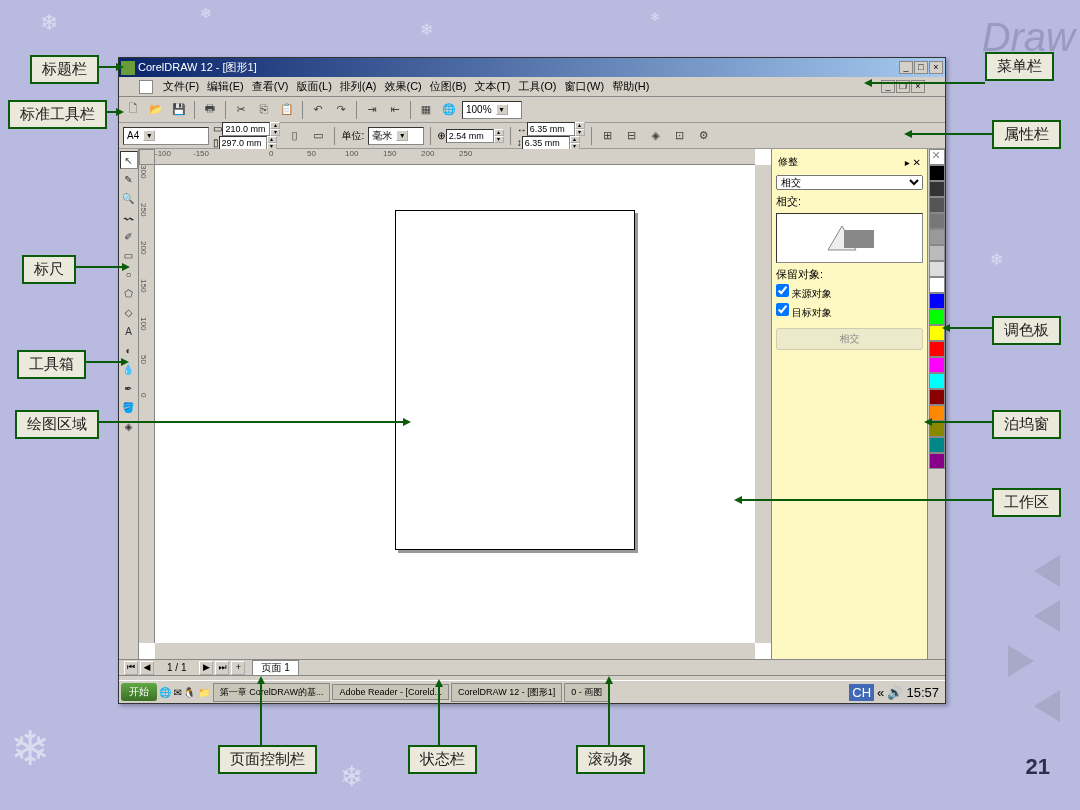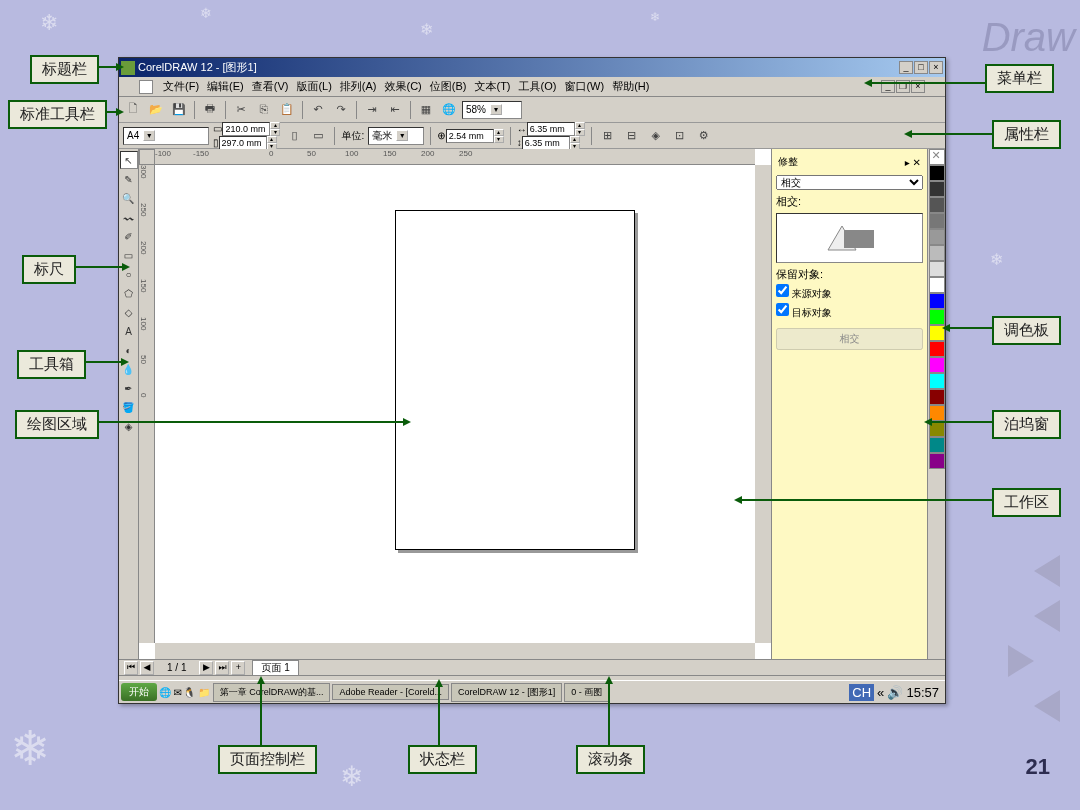--- a/index.html
+++ b/index.html
@@ -79,21 +79,21 @@
 <div class="snowflake" style="left:650px;top:10px;font-size:12px">❄</div>
 <div class="snowflake" style="left:30px;top:350px;font-size:20px">❄</div>
 <div class="snowflake" style="left:10px;top:720px;font-size:48px">❄</div>
 <div class="snowflake" style="left:340px;top:760px;font-size:28px">❄</div>
 <div class="snowflake" style="left:990px;top:250px;font-size:16px">❄</div>
 
 <div class="callout" style="left:30px;top:55px">标题栏</div>
 <div class="arrow-line" style="left:86px;top:66px;width:32px"></div>
 <div class="arrow-head arrow-r" style="left:116px;top:63px"></div>
 
-<div class="callout" style="left:985px;top:64px">菜单栏</div>
+<div class="callout" style="left:985px;top:52px">菜单栏</div>
 <div class="arrow-line" style="left:870px;top:82px;width:115px"></div>
 <div class="arrow-head arrow-l" style="left:864px;top:79px"></div>
 
 <div class="callout" style="left:8px;top:100px">标准工具栏</div>
 <div class="arrow-line" style="left:104px;top:111px;width:14px"></div>
 <div class="arrow-head arrow-r" style="left:116px;top:108px"></div>
 
 <div class="callout" style="left:992px;top:120px">属性栏</div>
 <div class="arrow-line" style="left:910px;top:133px;width:82px"></div>
 <div class="arrow-head arrow-l" style="left:904px;top:130px"></div>
@@ -179,21 +179,21 @@
     <div class="sep"></div>
     <div class="tbtn">↶</div>
     <div class="tbtn">↷</div>
     <div class="sep"></div>
     <div class="tbtn">⇥</div>
     <div class="tbtn">⇤</div>
     <div class="sep"></div>
     <div class="tbtn">▦</div>
     <div class="tbtn">🌐</div>
     <div class="combo" style="width:60px">
-        <span>58%</span>
+        <span>100%</span>
         <span class="dd">▾</span>
       </div>
   </div>
 
   <div class="propbar">
     <div class="combo" style="width:86px">
         <span>A4</span>
         <span class="dd">▾</span>
       </div>
     <div style="display:flex;flex-direction:column">

